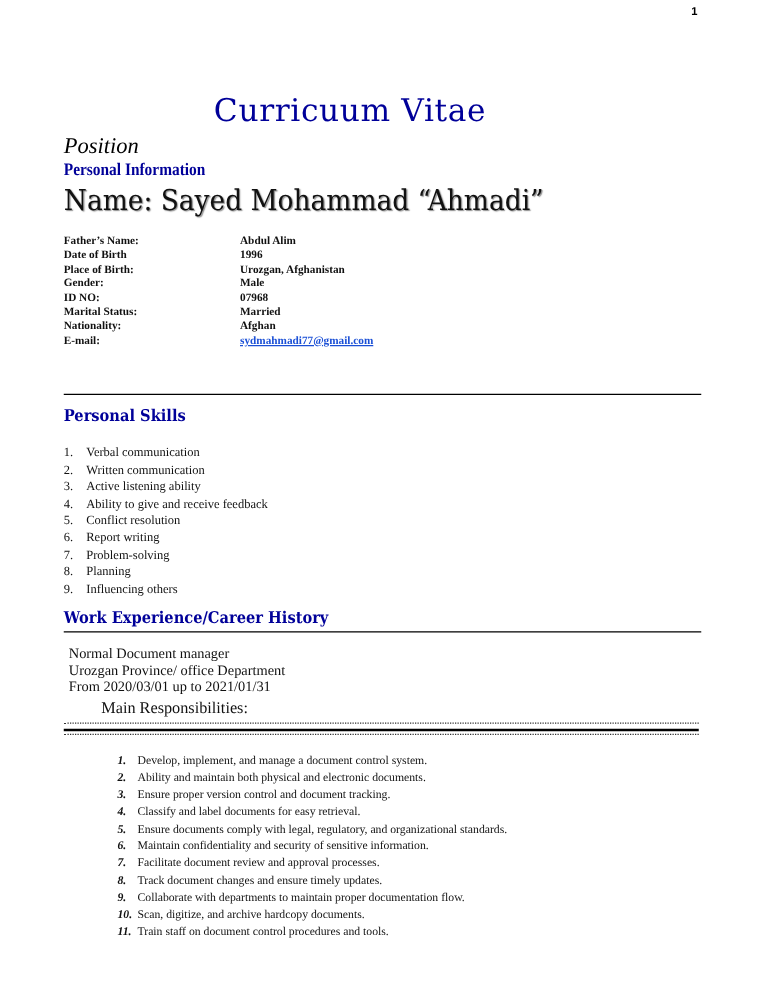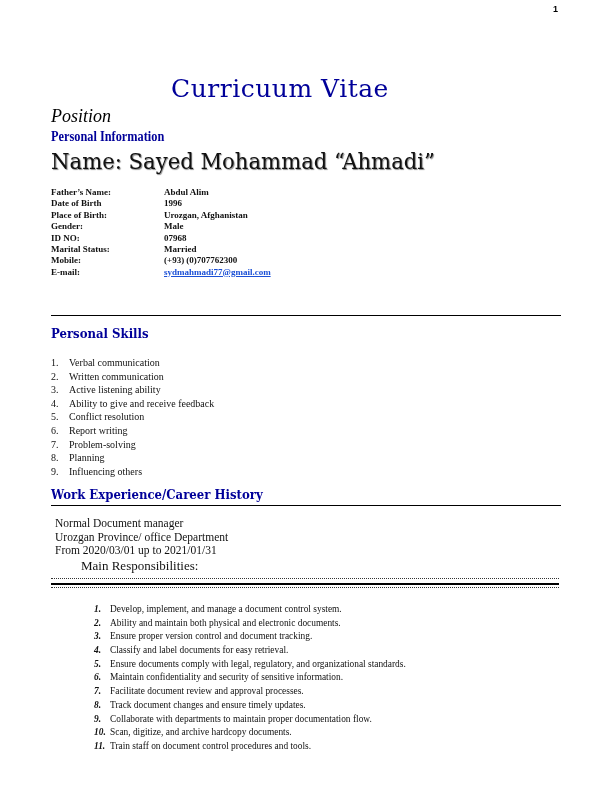--- a/index.html
+++ b/index.html
@@ -7,21 +7,21 @@
            font-family: "Liberation Serif", "DejaVu Serif", serif; color: #111; }
     .page-num { position: absolute; top: 4px; left: 553px; font-family: "Liberation Sans", sans-serif;
                 font-size: 9px; font-weight: bold; color: #000; }
     .title { position: absolute; top: 74px; left: 0; width: 560px; text-align: center;
              font-family: "DejaVu Serif", serif; font-size: 25px; color: #000099; letter-spacing: 0.5px; }
     .position { position: absolute; top: 106px; left: 51px; font-size: 18px; color: #000; font-style: italic; }
     .pinfo { position: absolute; top: 129px; left: 51px; font-size: 14px; color: #000099; font-weight: bold; transform: scaleX(0.88); transform-origin: left; }
     .name { position: absolute; top: 148px; left: 51px; font-family: "DejaVu Serif", serif; font-size: 23px; color: #111;
             text-shadow: 1px 1px 1px #888; transform: scaleX(0.92); transform-origin: left; }
     .info { position: absolute; top: 187px; left: 51px; font-size: 9px; font-weight: bold; line-height: 11.4px; }
-    .info-row { display: flex; height: 11.4px; }
+    .info-row { display: flex; height: 11.4px; gap: 28px; }
     .info-label { width: 113px; }
     .info-value { }
     .info-value.link { color: #1a4fd6; text-decoration: underline; }
     .rule1 { position: absolute; top: 315px; left: 51px; width: 510px; height: 0; border-top: 1px solid #000; }
     .h-skills { position: absolute; top: 326px; left: 51px; font-family: "DejaVu Serif", serif; font-size: 13px; font-weight: bold; color: #000099; transform: scaleX(0.9); transform-origin: left; }
     .skills { position: absolute; top: 356px; left: 51px; font-size: 10px; line-height: 13.6px; margin: 0; padding: 0; list-style: none; }
     .skills li { display: flex; height: 13.6px; }
     .skills .num { width: 18px; }
     .h-work { position: absolute; top: 487px; left: 51px; font-family: "DejaVu Serif", serif; font-size: 13px; font-weight: bold; color: #000099; transform: scaleX(0.9); transform-origin: left; }
     .rule2 { position: absolute; top: 505px; left: 51px; width: 510px; border-top: 1px solid #000; }
@@ -63,22 +63,22 @@
   </div>
   <div class="info-row">
     <span class="info-label">ID NO:</span>
     <span class="info-value">07968</span>
   </div>
   <div class="info-row">
     <span class="info-label">Marital Status:</span>
     <span class="info-value">Married</span>
   </div>
   <div class="info-row">
-    <span class="info-label">Mobile:</span>
-    <span class="info-value">(+93) (0)707762300</span>
+    <span class="info-label">Nationality:</span>
+    <span class="info-value">Afghan</span>
   </div>
   <div class="info-row">
     <span class="info-label">E-mail:</span>
     <span class="info-value link">sydmahmadi77@gmail.com</span>
   </div>
 </div>
 
 <div class="rule1"></div>
 <div class="h-skills">Personal Skills</div>
 

